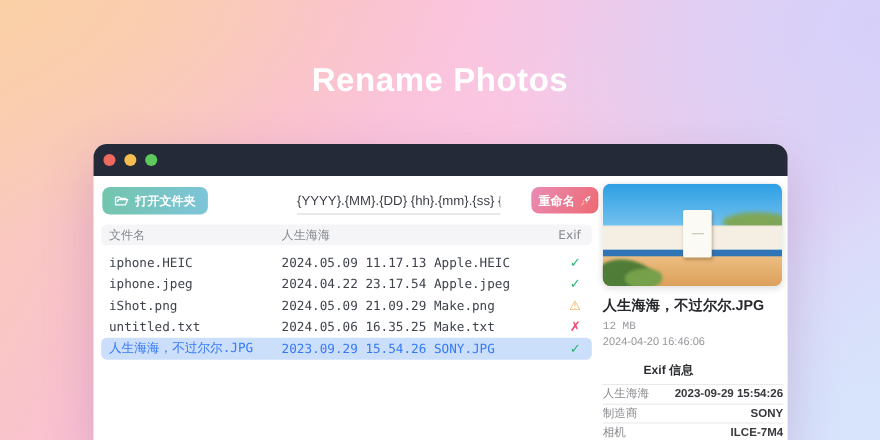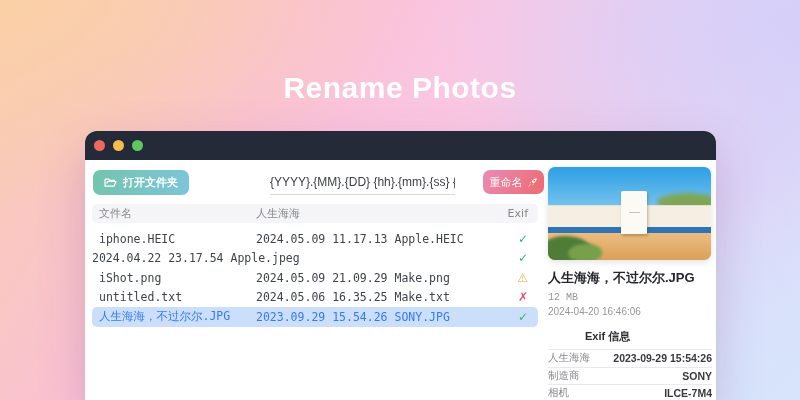--- a/index.html
+++ b/index.html
@@ -7,21 +7,21 @@
   body {
     font-family:"Liberation Sans","DejaVu Sans",sans-serif;
     position:relative;
     background:
       radial-gradient(95% 95% at 0% 0%, rgba(250,208,166,.95), rgba(250,208,166,0) 55%),
       radial-gradient(85% 85% at 100% 5%, rgba(213,208,249,.95), rgba(213,208,249,0) 55%),
       radial-gradient(75% 85% at 100% 100%, rgba(215,228,252,.98), rgba(215,228,252,0) 60%),
       linear-gradient(118deg, #f9cdb0 0%, #fac0d6 30%, #fac7e3 52%, #ddd3f7 82%, #d9e3fb 100%);
   }
   .hero-title {
-    position:absolute; left:0; top:71px; width:100%;
+    position:absolute; left:0; top:57px; width:100%;
     text-align:center; color:#ffffff; font-size:30px; font-weight:700;
     letter-spacing:.5px;
   }
   .window {
     position:absolute; left:85px; top:131px; width:631px; height:269px;
     background:#ffffff; border-radius:12px 12px 0 0;
     box-shadow:0 18px 45px rgba(140,90,140,.28);
   }
   .titlebar {
     height:29px; background:#242a38; border-radius:12px 12px 0 0;
@@ -45,21 +45,21 @@
   .pattern-input {
     position:absolute; left:185px; top:9px; width:185px; height:26px;
     border:none; border-bottom:1.5px solid #d8d8dd; background:transparent;
     text-align:center; font-size:12px; color:#3c3f45; outline:none;
     font-family:"Liberation Sans","DejaVu Sans",sans-serif;
   }
   .rename-btn {
     position:absolute; left:398px; top:10px; width:61px; height:24px;
     border:none; border-radius:7px; cursor:pointer;
     background:linear-gradient(120deg,#e98bb4,#ee6a72);
-    color:#fff; font-size:11px; font-weight:400;
+    color:#fff; font-size:11px; font-weight:700;
     display:flex; align-items:center; justify-content:center; gap:4px;
     font-family:"Liberation Sans",sans-serif;
   }
 
   
   .file-table { position:absolute; left:7px; top:44px; width:446px; }
   .thead {
     height:19px; background:#f5f5f7; border-radius:5px;
     display:flex; align-items:center; font-size:11px; color:#85898f;
   }
@@ -160,20 +160,21 @@
           <span class="col-new">人生海海</span>
           <span class="col-exif" style="color:#85898f;font-weight:400;font-size:11px;">Exif</span>
         </div>
         <div class="tbody" id="file-rows">
             <div class="trow">
               <span class="col-file">iphone.HEIC</span>
               <span class="col-new">2024.05.09 11.17.13 Apple.HEIC</span>
               <span class="col-exif status-ok">✓</span>
             </div>
             <div class="trow">
+              <span class="col-file">iphone.jpeg</span>
               <span class="col-new">2024.04.22 23.17.54 Apple.jpeg</span>
               <span class="col-exif status-ok">✓</span>
             </div>
             <div class="trow">
               <span class="col-file">iShot.png</span>
               <span class="col-new">2024.05.09 21.09.29 Make.png</span>
               <span class="col-exif status-warning">⚠</span>
             </div>
             <div class="trow">
               <span class="col-file">untitled.txt</span>

